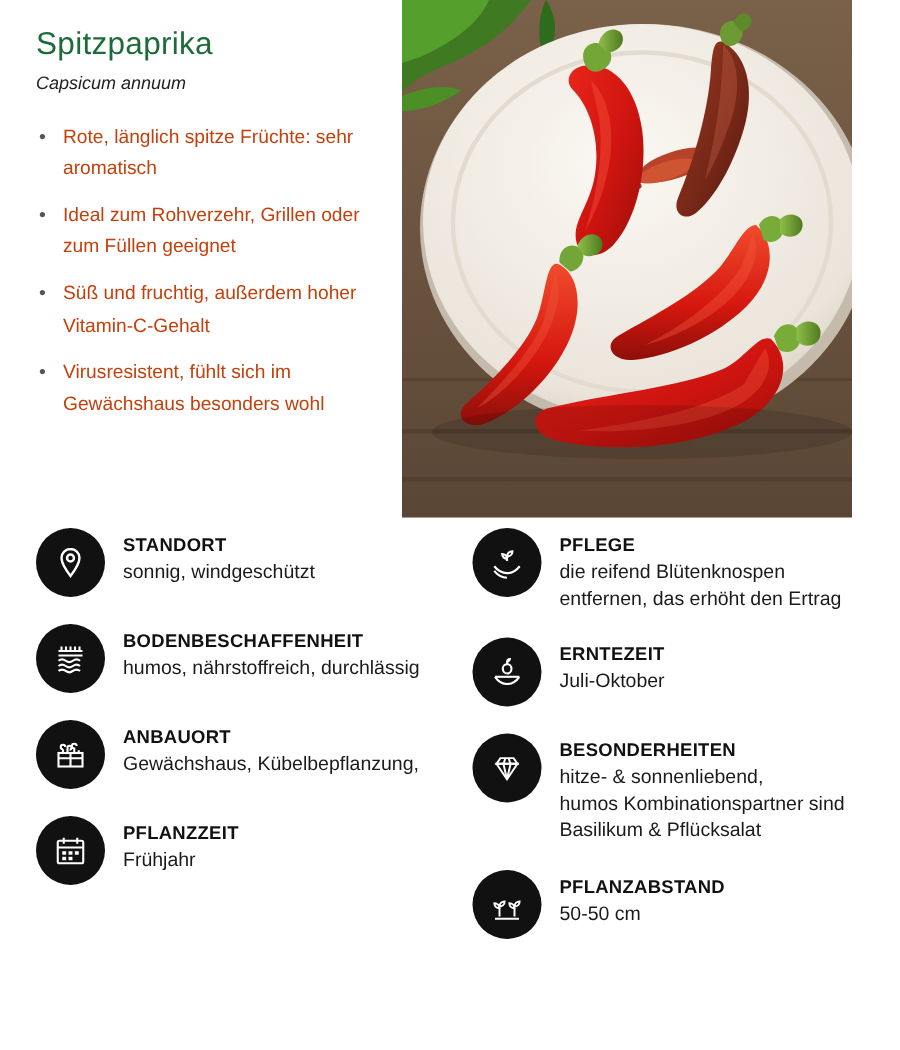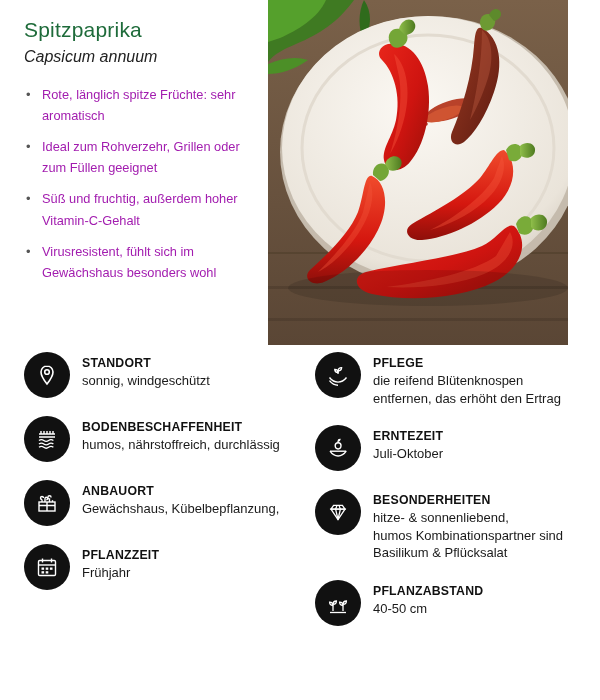--- a/index.html
+++ b/index.html
@@ -31,35 +31,35 @@
     padding: 18px 14px 0 24px;
   }
   .title {
     font-size: 21px;
     color: #1e6b3a;
     font-weight: normal;
     margin: 0 0 6px 0;
     letter-spacing: 0.2px;
   }
   .subtitle {
-    font-size: 16px;
+    font-size: 12px;
     font-style: italic;
     color: #222;
     margin: 0 0 18px 0;
   }
   ul.bullets {
     list-style: none;
     margin: 0;
     padding: 0;
   }
   ul.bullets li {
     position: relative;
     font-size: 12.8px;
     line-height: 1.65;
-    color: #a21caf;
+    color: #c2410c;
     margin-bottom: 10px;
     padding-left: 18px;
   }
   ul.bullets li::before {
     content: "\2022";
     position: absolute;
     left: 2px;
     top: 0;
     color: #555;
     font-size: 13px;
@@ -371,21 +371,21 @@
               <path d="M7 13.4c0-2 1.4-3.4 3.4-3.4 0 2-1.4 3.4-3.4 3.4z"></path>
               <path d="M17 20v-5.5"></path>
               <path d="M17 14.5c-2 0-3.4-1.4-3.4-3.4 2 0 3.4 1.4 3.4 3.4z"></path>
               <path d="M17 13.4c0-2 1.4-3.4 3.4-3.4 0 2-1.4 3.4-3.4 3.4z"></path>
               <path d="M4 21.5h16"></path>
             </svg>
           </div>
           <div class="txt">
             <div class="h">PFLANZABSTAND</div>
             <div class="d">
-              <span>40-50 cm</span>
+              <span>50-50 cm</span>
             </div>
           </div>
         </div>
 
       </div>
     </div>
   </div>
 </div>
 
 </body></html>

